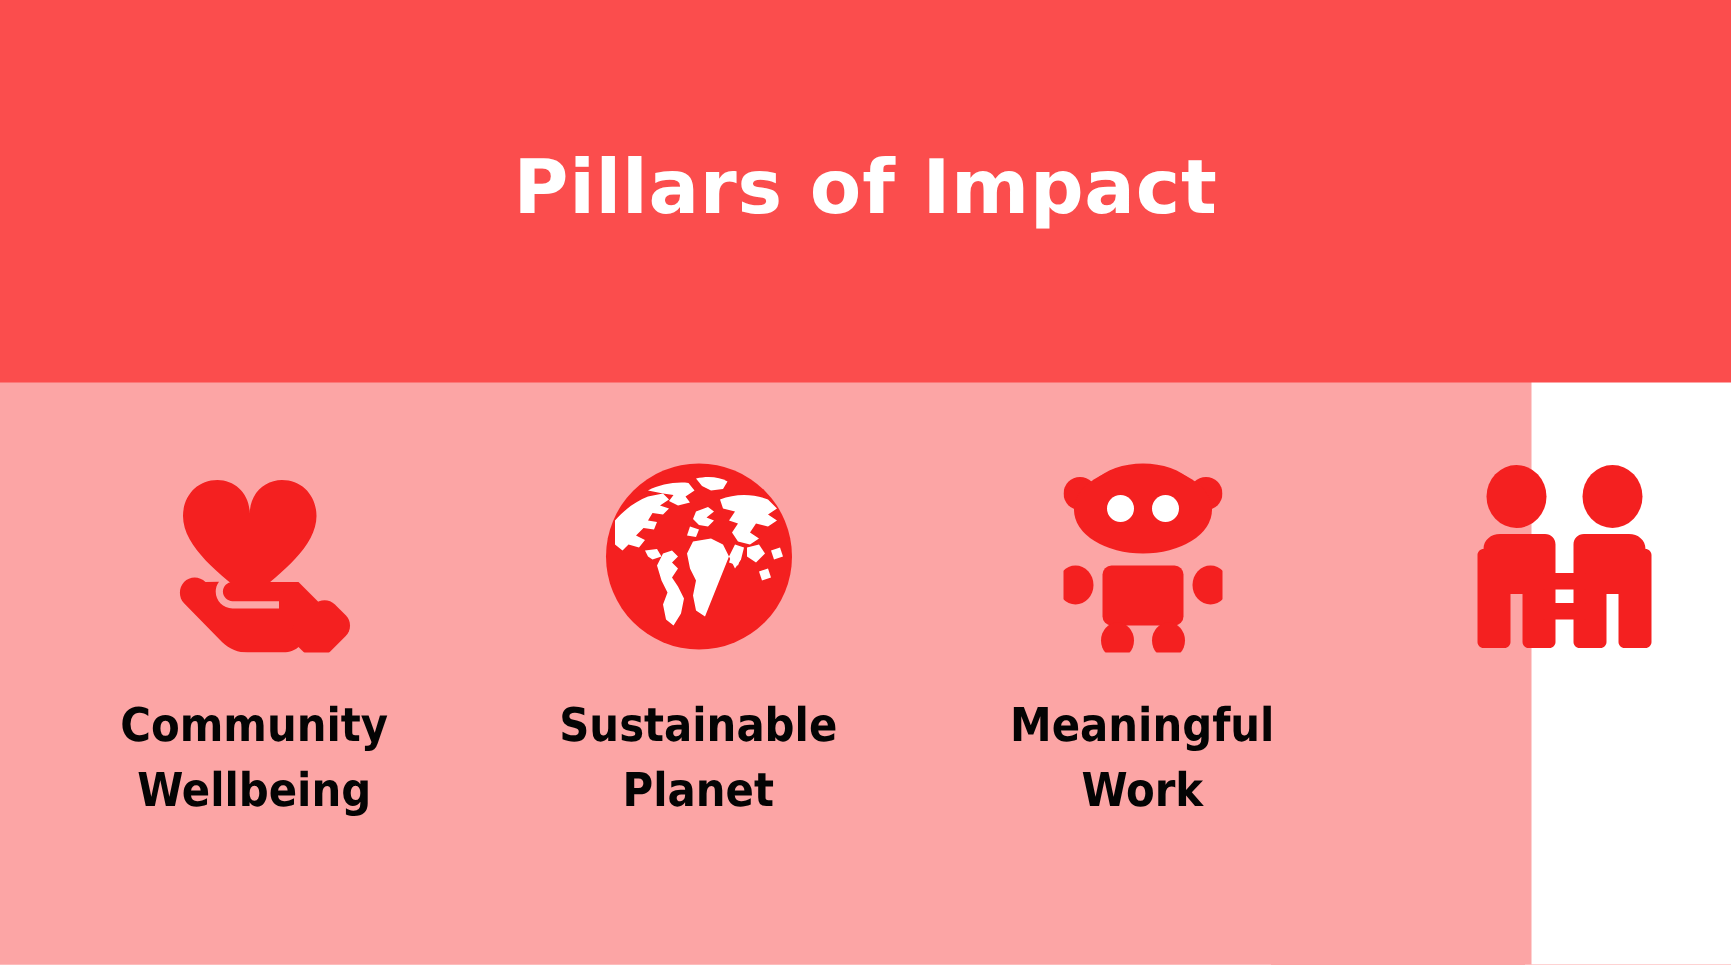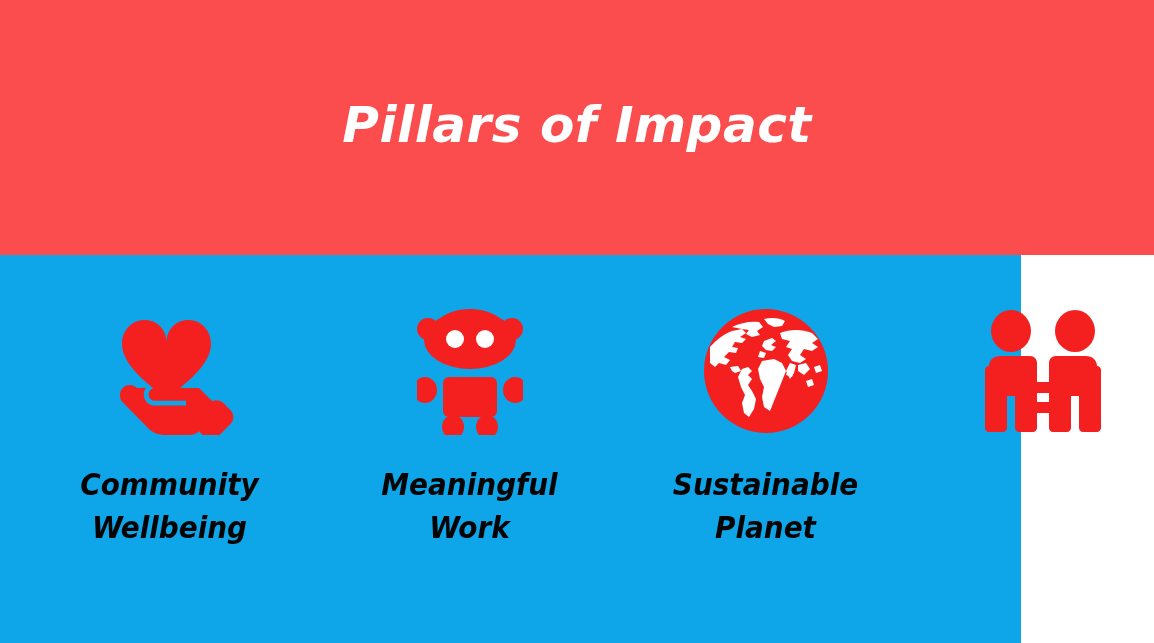--- a/index.html
+++ b/index.html
@@ -11,22 +11,21 @@
     height: 643px;
     background: #ffffff;
     font-family: "Liberation Sans", sans-serif;
     overflow: hidden;
   }
 
   .slide {
     position: relative;
     width: 1021px;
     height: 643px;
-    background: #0ea5e9;
-    font-style: italic;
+    background: #fca5a5;
   }
 
   
   .header-band {
     position: absolute;
     left: 0;
     top: 0;
     width: 1154px;
     height: 255px;
     background: #fb4d4d;
@@ -114,48 +113,20 @@
             <path d="M34 81 C30 77 23.5 77 19.7 81 C16 85 16 91.3 19.7 95.2 L45 121 C50 126 56 128 62 128 L86 128 C90 128 94 126.5 97 123.5 L118 103 L96 81 L78 81 L52 81 C48.5 81 45.6 83.9 45.6 87.4 C45.6 90.9 48.5 93.8 52 93.8 L83 93.8 L83 98.6 L52 98.6 C45.8 98.6 40.8 93.6 40.8 87.4 C40.8 84.9 41.6 82.6 43 80.8 Z"></path>
 
             <path d="M106.5 96 C110.3 92.2 116.5 92.2 120.3 96 L127.5 103.2 C131.3 107 131.3 113.2 127.5 117 L115 129.5 C111.2 133.3 105 133.3 101.2 129.5 L94 122.3 C90.2 118.5 90.2 112.3 94 108.5 Z"></path>
           </g>
         </svg>
       </div>
       <div class="pillar-label">Community
 Wellbeing</div>
     </div>
 
-    <div class="pillar pillar-1">
-      <div class="pillar-icon">
-        <svg width="106" height="128" viewBox="0 0 106 128" aria-hidden="true">
-          <g fill="#f42020">
-
-            <circle cx="11" cy="22" r="11"></circle>
-            <circle cx="95" cy="22" r="11"></circle>
-
-            <ellipse cx="53" cy="33" rx="46" ry="29"></ellipse>
-            <path d="M20 14 C28 6 40 2 53 2 C66 2 78 6 86 14 Z"></path>
-
-            <rect x="26" y="70" width="54" height="40" rx="6"></rect>
-
-            <ellipse cx="8" cy="83" rx="12" ry="13"></ellipse>
-            <ellipse cx="98" cy="83" rx="12" ry="13"></ellipse>
-
-            <ellipse cx="36" cy="120" rx="11" ry="12"></ellipse>
-            <ellipse cx="70" cy="120" rx="11" ry="12"></ellipse>
-          </g>
-
-          <circle cx="38" cy="32" r="9" fill="#ffffff"></circle>
-          <circle cx="68" cy="32" r="9" fill="#ffffff"></circle>
-        </svg>
-      </div>
-      <div class="pillar-label">Meaningful
-Work</div>
-    </div>
-
     <div class="pillar pillar-2">
       <div class="pillar-icon">
         <svg width="128" height="128" viewBox="0 0 128 128" aria-hidden="true">
           <circle cx="64" cy="64" r="62" fill="#f42020"></circle>
           <g fill="#ffffff">
 
             <path d="M8 40 C14 33 22 27 30 24 L40 22 L44 26 L38 30 L44 32 L40 36 L33 35 L30 40 L36 41 L34 46 L27 45 L22 50 L28 53 L24 58 L17 56 L13 60 L8 56 Z"></path>
             <path d="M30 20 C38 16 48 14 57 15 L61 20 L55 24 L58 28 L50 30 L44 27 L47 23 L40 22 Z"></path>
 
             <path d="M62 12 C70 10 78 11 83 14 L80 19 L72 20 L66 17 Z"></path>
@@ -176,20 +147,48 @@
 
             <path d="M104 74 L110 72 L112 78 L106 80 Z"></path>
             <path d="M112 60 L118 58 L120 64 L114 66 Z"></path>
           </g>
         </svg>
       </div>
       <div class="pillar-label">Sustainable
 Planet</div>
     </div>
 
+    <div class="pillar pillar-1">
+      <div class="pillar-icon">
+        <svg width="106" height="128" viewBox="0 0 106 128" aria-hidden="true">
+          <g fill="#f42020">
+
+            <circle cx="11" cy="22" r="11"></circle>
+            <circle cx="95" cy="22" r="11"></circle>
+
+            <ellipse cx="53" cy="33" rx="46" ry="29"></ellipse>
+            <path d="M20 14 C28 6 40 2 53 2 C66 2 78 6 86 14 Z"></path>
+
+            <rect x="26" y="70" width="54" height="40" rx="6"></rect>
+
+            <ellipse cx="8" cy="83" rx="12" ry="13"></ellipse>
+            <ellipse cx="98" cy="83" rx="12" ry="13"></ellipse>
+
+            <ellipse cx="36" cy="120" rx="11" ry="12"></ellipse>
+            <ellipse cx="70" cy="120" rx="11" ry="12"></ellipse>
+          </g>
+
+          <circle cx="38" cy="32" r="9" fill="#ffffff"></circle>
+          <circle cx="68" cy="32" r="9" fill="#ffffff"></circle>
+        </svg>
+      </div>
+      <div class="pillar-label">Meaningful
+Work</div>
+    </div>
+
     <div class="pillar pillar-3">
       <div class="pillar-icon">
         <svg width="124" height="122" viewBox="0 0 124 122" aria-hidden="true">
           <g fill="#f42020">
 
             <ellipse cx="30" cy="21" rx="20" ry="21"></ellipse>
 
             <path d="M8 56 C8 50 13 46 19 46 L49 46 C53 46 56 49 56 53 L56 118 C56 120.2 54.2 122 52 122 L38 122 C35.8 122 34 120.2 34 118 L34 86 L26 86 L26 118 C26 120.2 24.2 122 22 122 L8 122 C5.8 122 4 120.2 4 118 L4 60 C4 57.8 5.8 56 8 56 Z"></path>
 
             <ellipse cx="94" cy="21" rx="20" ry="21"></ellipse>

